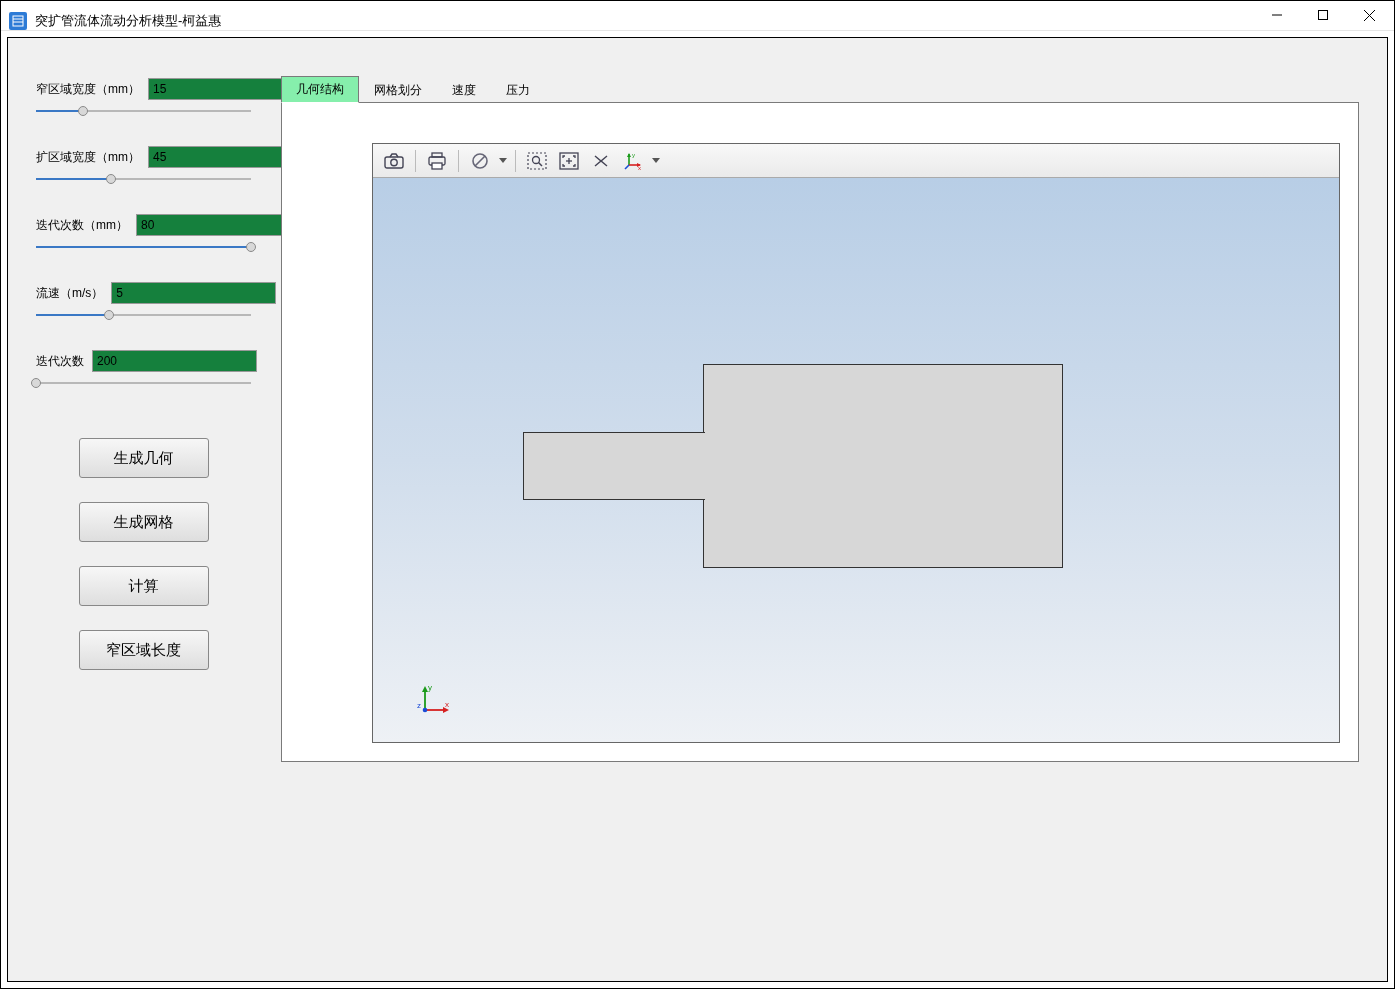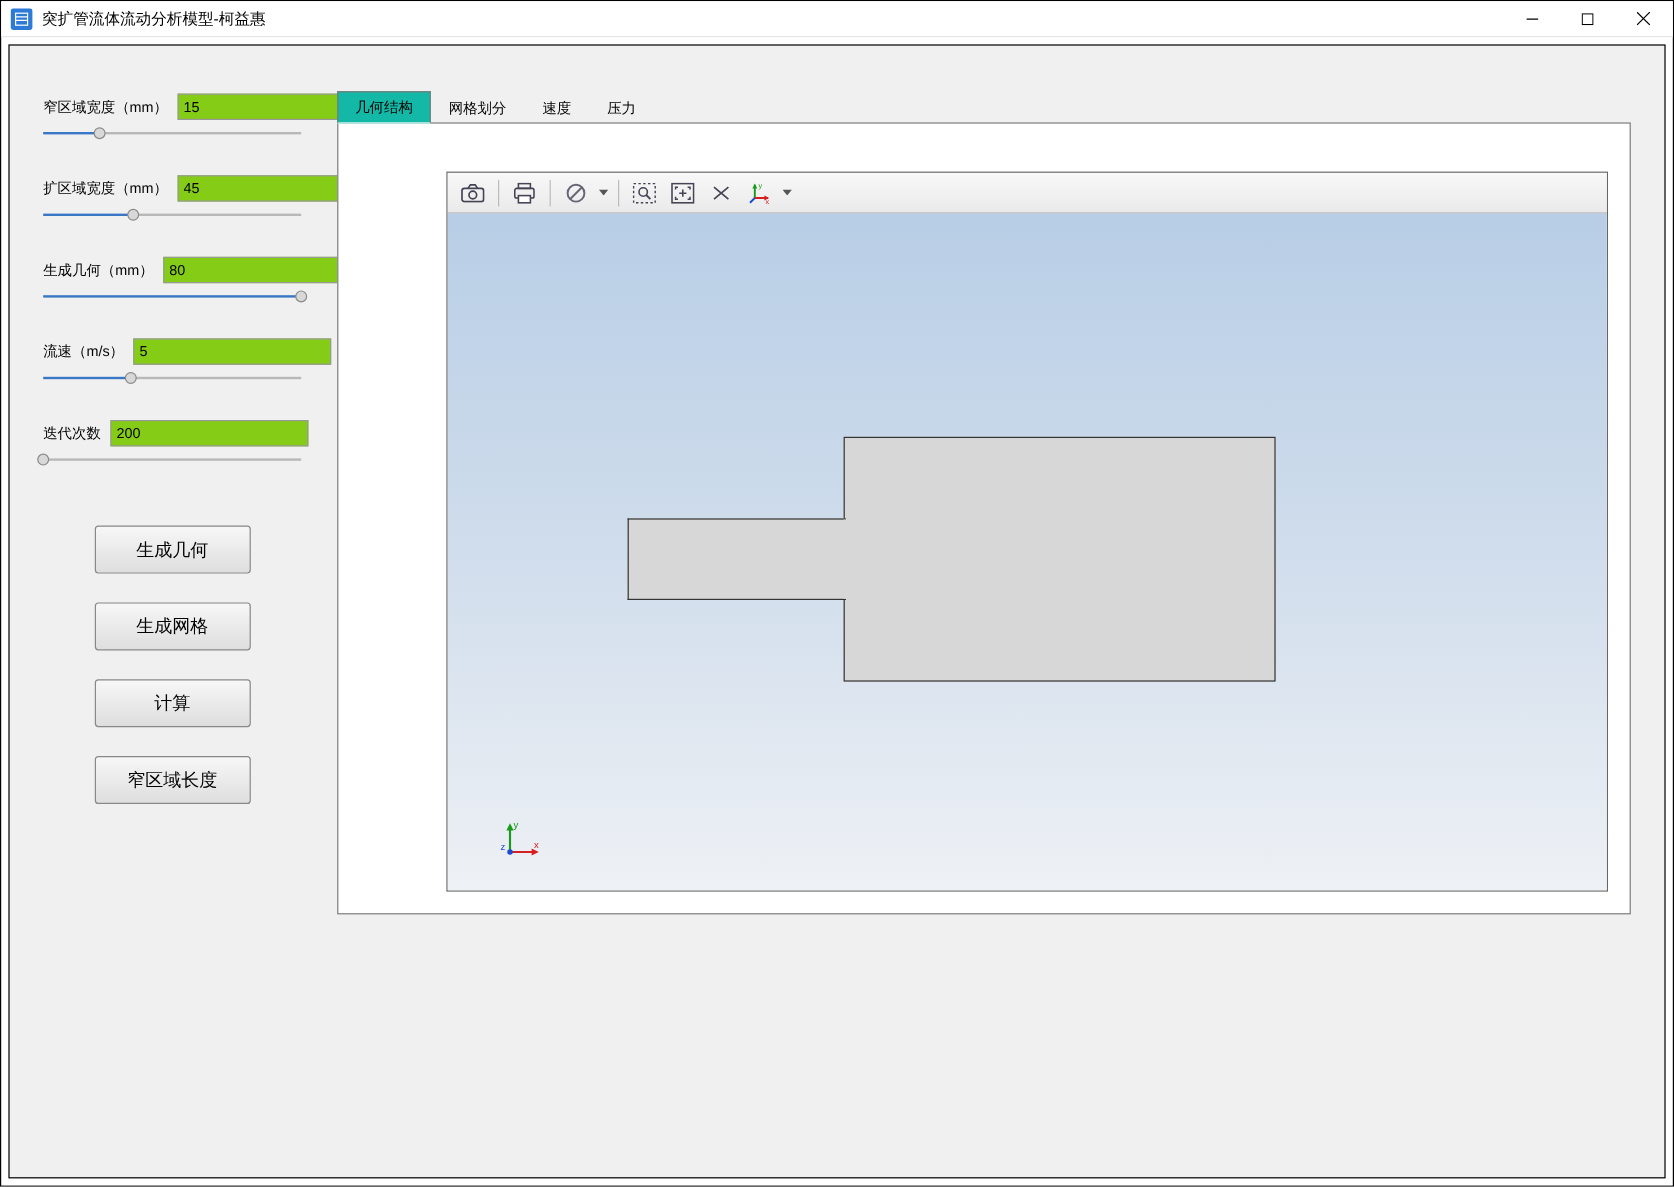--- a/index.html
+++ b/index.html
@@ -13,21 +13,21 @@
   width: 1395px;
   height: 989px;
   border: 1px solid #000;
   display: flex;
   flex-direction: column;
   background: #fff;
 }
 .titlebar {
   height: 30px;
   display: flex;
-  align-items: center;
+  align-items: flex-end;
   padding: 0 2px 0 8px;
   background: #fff;
   border-bottom: 1px solid #e5e5e5;
 }
 .titlebar .app-icon {
   width: 18px; height: 18px;
   background: #2d7bd6;
   border-radius: 2px;
   margin-right: 8px;
   display: flex; align-items: center; justify-content: center;
@@ -72,21 +72,21 @@
   margin-bottom: 4px;
 }
 .param-label {
   font-size: 12px;
   color: #000;
   white-space: nowrap;
 }
 .param-input {
   flex: 1;
   border: 1px solid #999;
-  background: #84cc16;
+  background: #15803d;
   font-size: 12px;
   font-family: inherit;
   padding: 3px 4px;
   height: 22px;
 }
 .slider {
   position: relative;
   height: 14px;
   margin-top: 2px;
 }
@@ -146,21 +146,21 @@
   padding: 4px 14px;
   font-size: 12px;
   color: #000;
   cursor: pointer;
   border: 1px solid transparent;
   border-bottom: none;
   position: relative;
   bottom: -1px;
 }
 .tab.active {
-  background: #14b8a6;
+  background: #86efac;
   border: 1px solid #7a7a7a;
   border-bottom: 1px solid #fff;
   text-align: center;
 }
 .viewport-frame {
   flex: 1;
   background: #fff;
   border: 1px solid #7a7a7a;
   padding: 40px 18px 18px 90px;
   max-height: 660px;
@@ -264,21 +264,21 @@
                 <input class="param-input" value="45" style="">
               </div>
               <div class="slider">
                 <div class="slider-track-active" style="width:35%"></div>
                 <div class="slider-track-rest" style="width:65%"></div>
                 <div class="slider-thumb" style="left:35%"></div>
               </div>
             </div>
             <div class="param">
               <div class="param-row">
-                <span class="param-label">生成几何（mm）</span>
+                <span class="param-label">迭代次数（mm）</span>
                 <input class="param-input" value="80" style="">
               </div>
               <div class="slider">
                 <div class="slider-track-active" style="width:100%"></div>
                 <div class="slider-track-rest" style="width:0%"></div>
                 <div class="slider-thumb" style="left:100%"></div>
               </div>
             </div>
             <div class="param">
               <div class="param-row">

